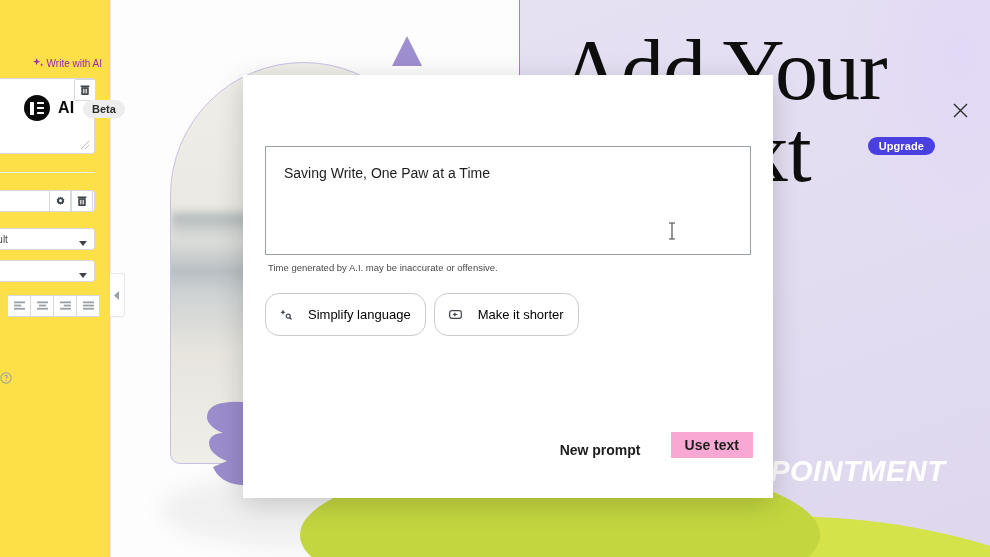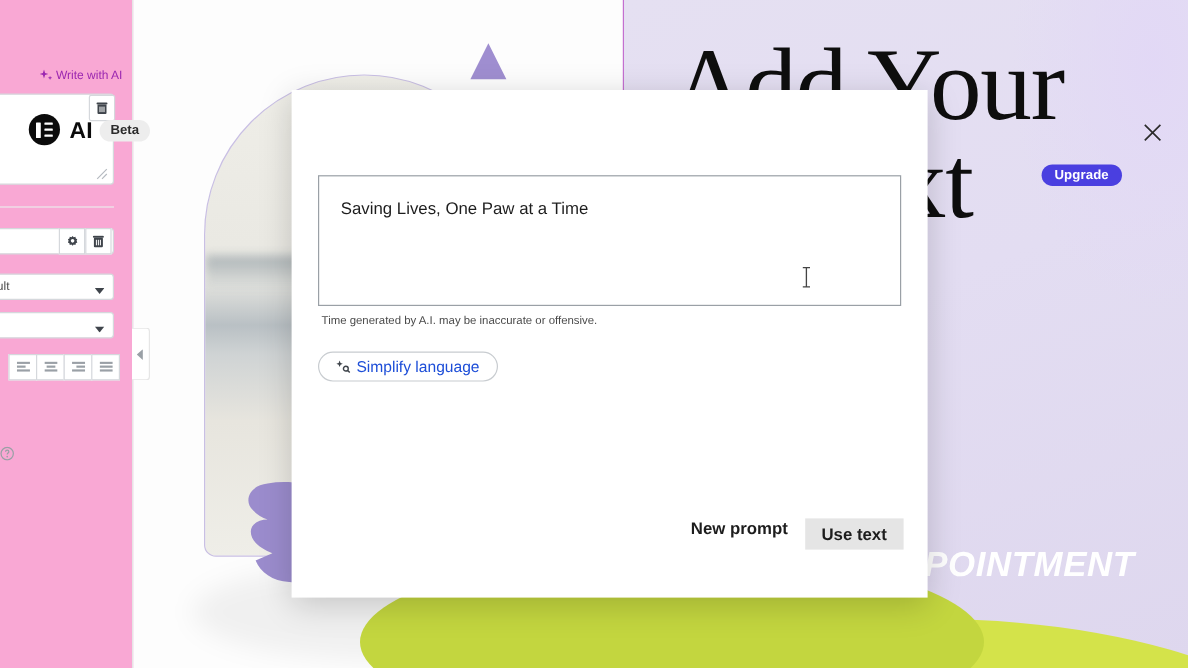--- a/index.html
+++ b/index.html
@@ -70,21 +70,21 @@
     position:absolute;left:392px;top:36px;width:0;height:0;
     border-left:15px solid transparent;border-right:15px solid transparent;
     border-bottom:30px solid #9f8ed0;
   }
   .shadow-blob{
     position:absolute;left:160px;top:470px;width:320px;height:80px;
     border-radius:50%;background:rgba(0,0,0,.05);filter:blur(10px);
   }
 
   
-  .sidebar{position:absolute;left:0;top:0;width:110px;height:557px;background:#f9a8d4;border-right:1px solid #e6e6e6;}
+  .sidebar{position:absolute;left:0;top:0;width:110px;height:557px;background:#fde047;border-right:1px solid #e6e6e6;}
   .write-ai{
     position:absolute;right:8px;top:58px;display:flex;align-items:center;gap:3px;
     color:#9b27b0;font-size:10px;font-weight:500;white-space:nowrap;
   }
   .sb-textarea{
     position:absolute;left:-20px;top:78px;width:115px;height:76px;
     border:1px solid #d5d8dc;border-radius:3px;background:#fff;
     font-size:10px;color:#6d7882;box-sizing:border-box;padding:6px 8px;
   }
   .sb-ta-btn{
@@ -128,21 +128,21 @@
   }
   .dlg-header{position:absolute;left:0;top:0;width:100%;height:60px;}
   .logo-circle{
     position:absolute;left:24px;top:95px;width:26px;height:26px;border-radius:50%;
     background:#0b0b0b;display:flex;align-items:center;justify-content:center;
   }
   .logo-circle .bar{width:4px;height:13px;background:#fff;border-radius:.5px;}
   .logo-circle .lines{display:flex;flex-direction:column;gap:2.5px;margin-left:2.5px;}
   .logo-circle .lines i{display:block;width:7px;height:2.5px;background:#fff;border-radius:.5px;}
   .ai-label{
-    position:absolute;left:58px;top:99px;font-size:19px;font-weight:700;color:#0b0b0b;letter-spacing:.2px;
+    position:absolute;left:58px;top:99px;font-size:16px;font-weight:700;color:#0b0b0b;letter-spacing:.2px;
   }
   .beta-pill{
     position:absolute;left:83px;top:100px;height:18px;padding:0 9px;border-radius:9px;
     background:#ededed;color:#2b2b2b;font-size:11px;font-weight:700;
     display:flex;align-items:center;
   }
   .upgrade-pill{
     position:absolute;right:55px;top:101px;height:18px;padding:0 11px;border-radius:9px;
     background:#4a3fe0;color:#fff;font-size:11px;font-weight:700;
     display:flex;align-items:center;letter-spacing:.1px;margin-top:36px;
@@ -154,36 +154,36 @@
   .prompt-box{
     position:absolute;left:22px;top:71px;width:486px;height:109px;
     border:1px solid #9aa0a6;background:#fff;box-sizing:border-box;
     padding:18px 18px;font-size:14px;color:#1d1d1d;
   }
   .disclaimer{
     position:absolute;left:25px;top:187px;font-size:9.5px;color:#4a4a4a;
   }
   .chips{position:absolute;left:22px;top:218px;width:490px;display:flex;flex-wrap:wrap;gap:8px;}
   .chip{
-    height:25px;padding:0 14px;border:1px solid #c8ccd0;border-radius:14px;background:#fff;
-    display:flex;align-items:center;gap:5px;font-size:13px;color:#1d4ed8;cursor:pointer;
+    height:43px;padding:0 14px;border:1px solid #c8ccd0;border-radius:14px;background:#fff;
+    display:flex;align-items:center;gap:16px;font-size:13px;color:#000000;cursor:pointer;
     box-sizing:border-box;
   }
   .chip svg{flex:0 0 auto;}
   .dropdowns{position:absolute;left:22px;top:301px;display:flex;gap:12px;}
   .ddbtn{
     height:27px;padding:0 12px;border:1px solid #d3d7db;background:#fff;
     display:flex;align-items:center;gap:6px;font-size:13.5px;color:#1d1d1d;cursor:pointer;
     box-sizing:border-box;
   }
   .caret{width:0;height:0;border-left:4px solid transparent;border-right:4px solid transparent;border-top:5px solid #4a4a4a;}
-  .footer{position:absolute;right:20px;top:357px;display:flex;align-items:flex-start;gap:14px;}
+  .footer{position:absolute;right:20px;top:357px;display:flex;align-items:flex-end;gap:30px;}
   .new-prompt{font-size:14px;font-weight:700;color:#1d1d1d;cursor:pointer;}
   .use-text{
-    height:26px;padding:0 14px;background:#e5e5e5;color:#1d1d1d;
+    height:26px;padding:0 14px;background:#f9a8d4;color:#1d1d1d;
     font-size:14px;font-weight:700;display:flex;align-items:center;cursor:pointer;
   }
   .ibeam{position:absolute;left:668px;top:222px;width:8px;height:18px;}
 </style>
 </head>
 <body>
 
 <div class="stage">
 
   <div class="canvas-bg"></div>
@@ -327,32 +327,39 @@
   <div class="ai-label">AI</div>
   <div class="beta-pill">Beta</div>
   <div class="upgrade-pill">Upgrade</div>
   <div class="close-btn">
     <svg width="15" height="15" viewBox="0 0 15 15">
       <path d="M1 1 L14 14 M14 1 L1 14" stroke="#2b2b2b" stroke-width="1.4" fill="none"></path>
     </svg>
   </div>
 
   <div style="position:absolute;left:243px;top:75px;width:530px;height:423px;pointer-events:none;">
-    <div class="prompt-box" style="pointer-events:auto;">Saving Lives, One Paw at a Time</div>
+    <div class="prompt-box" style="pointer-events:auto;">Saving Write, One Paw at a Time</div>
     <div class="disclaimer">Time generated by A.I. may be inaccurate or offensive.</div>
 
     <div class="chips" style="pointer-events:auto;">
       <div class="chip">
         <svg width="12" height="12" viewBox="0 0 12 12">
           <path d="M3 0.5 L3.8 2.4 L5.7 3.2 L3.8 4 L3 5.9 L2.2 4 L0.3 3.2 L2.2 2.4 Z" fill="#3f444b"></path>
           <circle cx="8.2" cy="7.2" r="2" fill="none" stroke="#3f444b" stroke-width="1.2"></circle>
           <path d="M9.7 8.7 L11.5 10.5" stroke="#3f444b" stroke-width="1.2"></path>
         </svg>
         <span>Simplify language</span>
       </div>
+      <div class="chip">
+        <svg width="13" height="11" viewBox="0 0 13 11">
+          <rect x="0.7" y="1.7" width="11.6" height="7.6" rx="2" fill="none" stroke="#3f444b" stroke-width="1.2"></rect>
+          <path d="M8.4 5.5 L5 5.5 M6.4 3.9 L4.8 5.5 L6.4 7.1" stroke="#3f444b" stroke-width="1.2" fill="none"></path>
+        </svg>
+        <span>Make it shorter</span>
+      </div>
     </div>
 
     <div class="dropdowns" style="pointer-events:auto;">
     </div>
 
     <div class="footer" style="pointer-events:auto;">
       <div class="new-prompt">New prompt</div>
       <div class="use-text">Use text</div>
     </div>
   </div>

